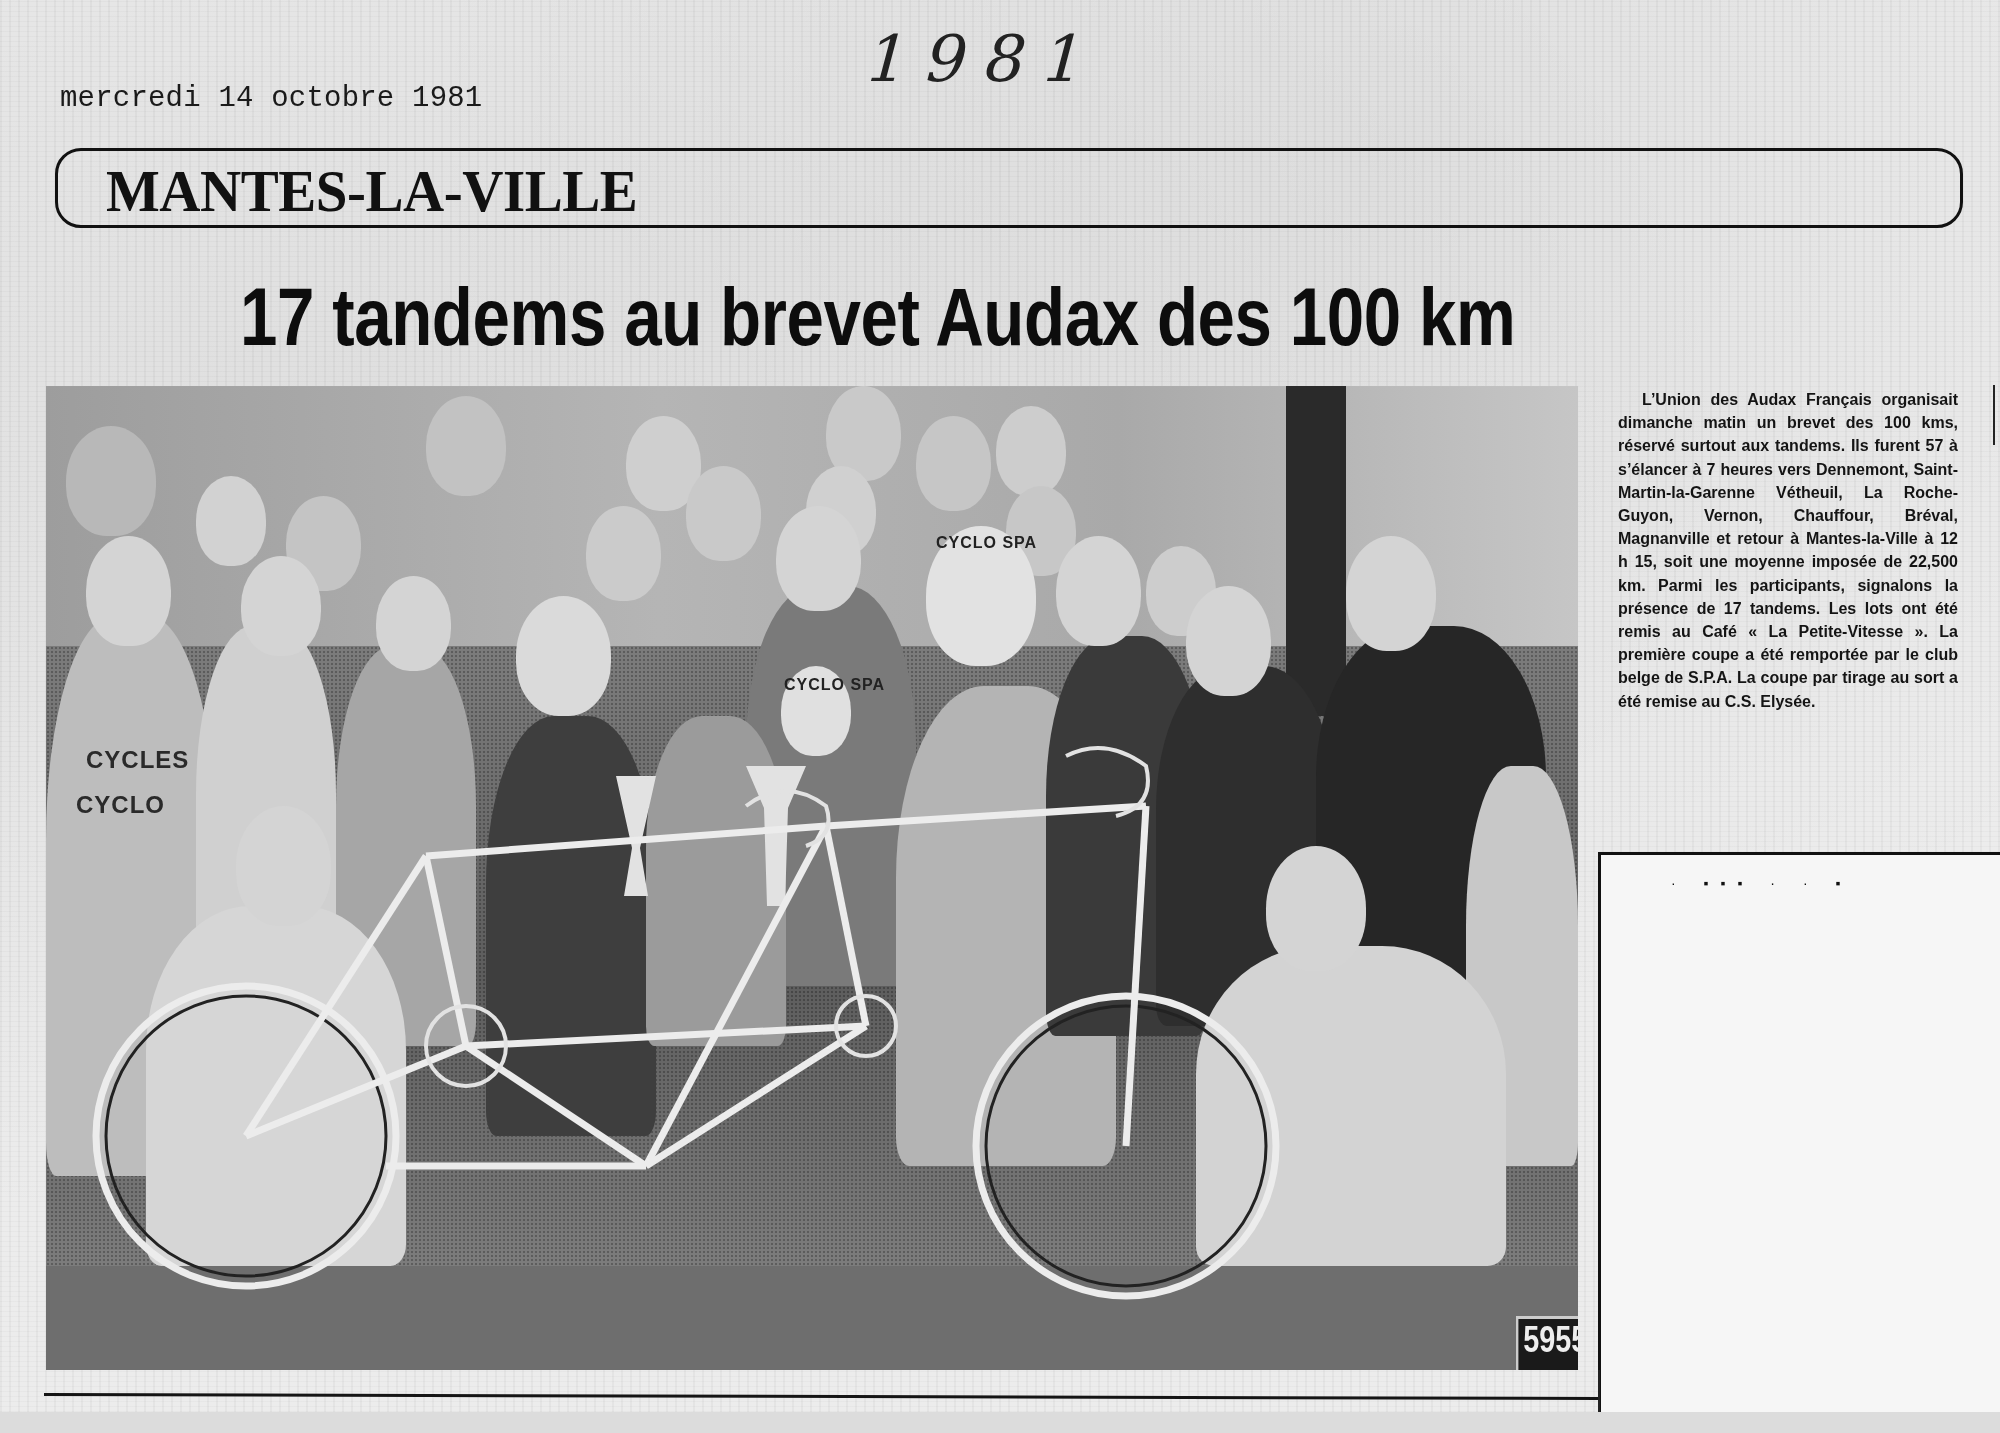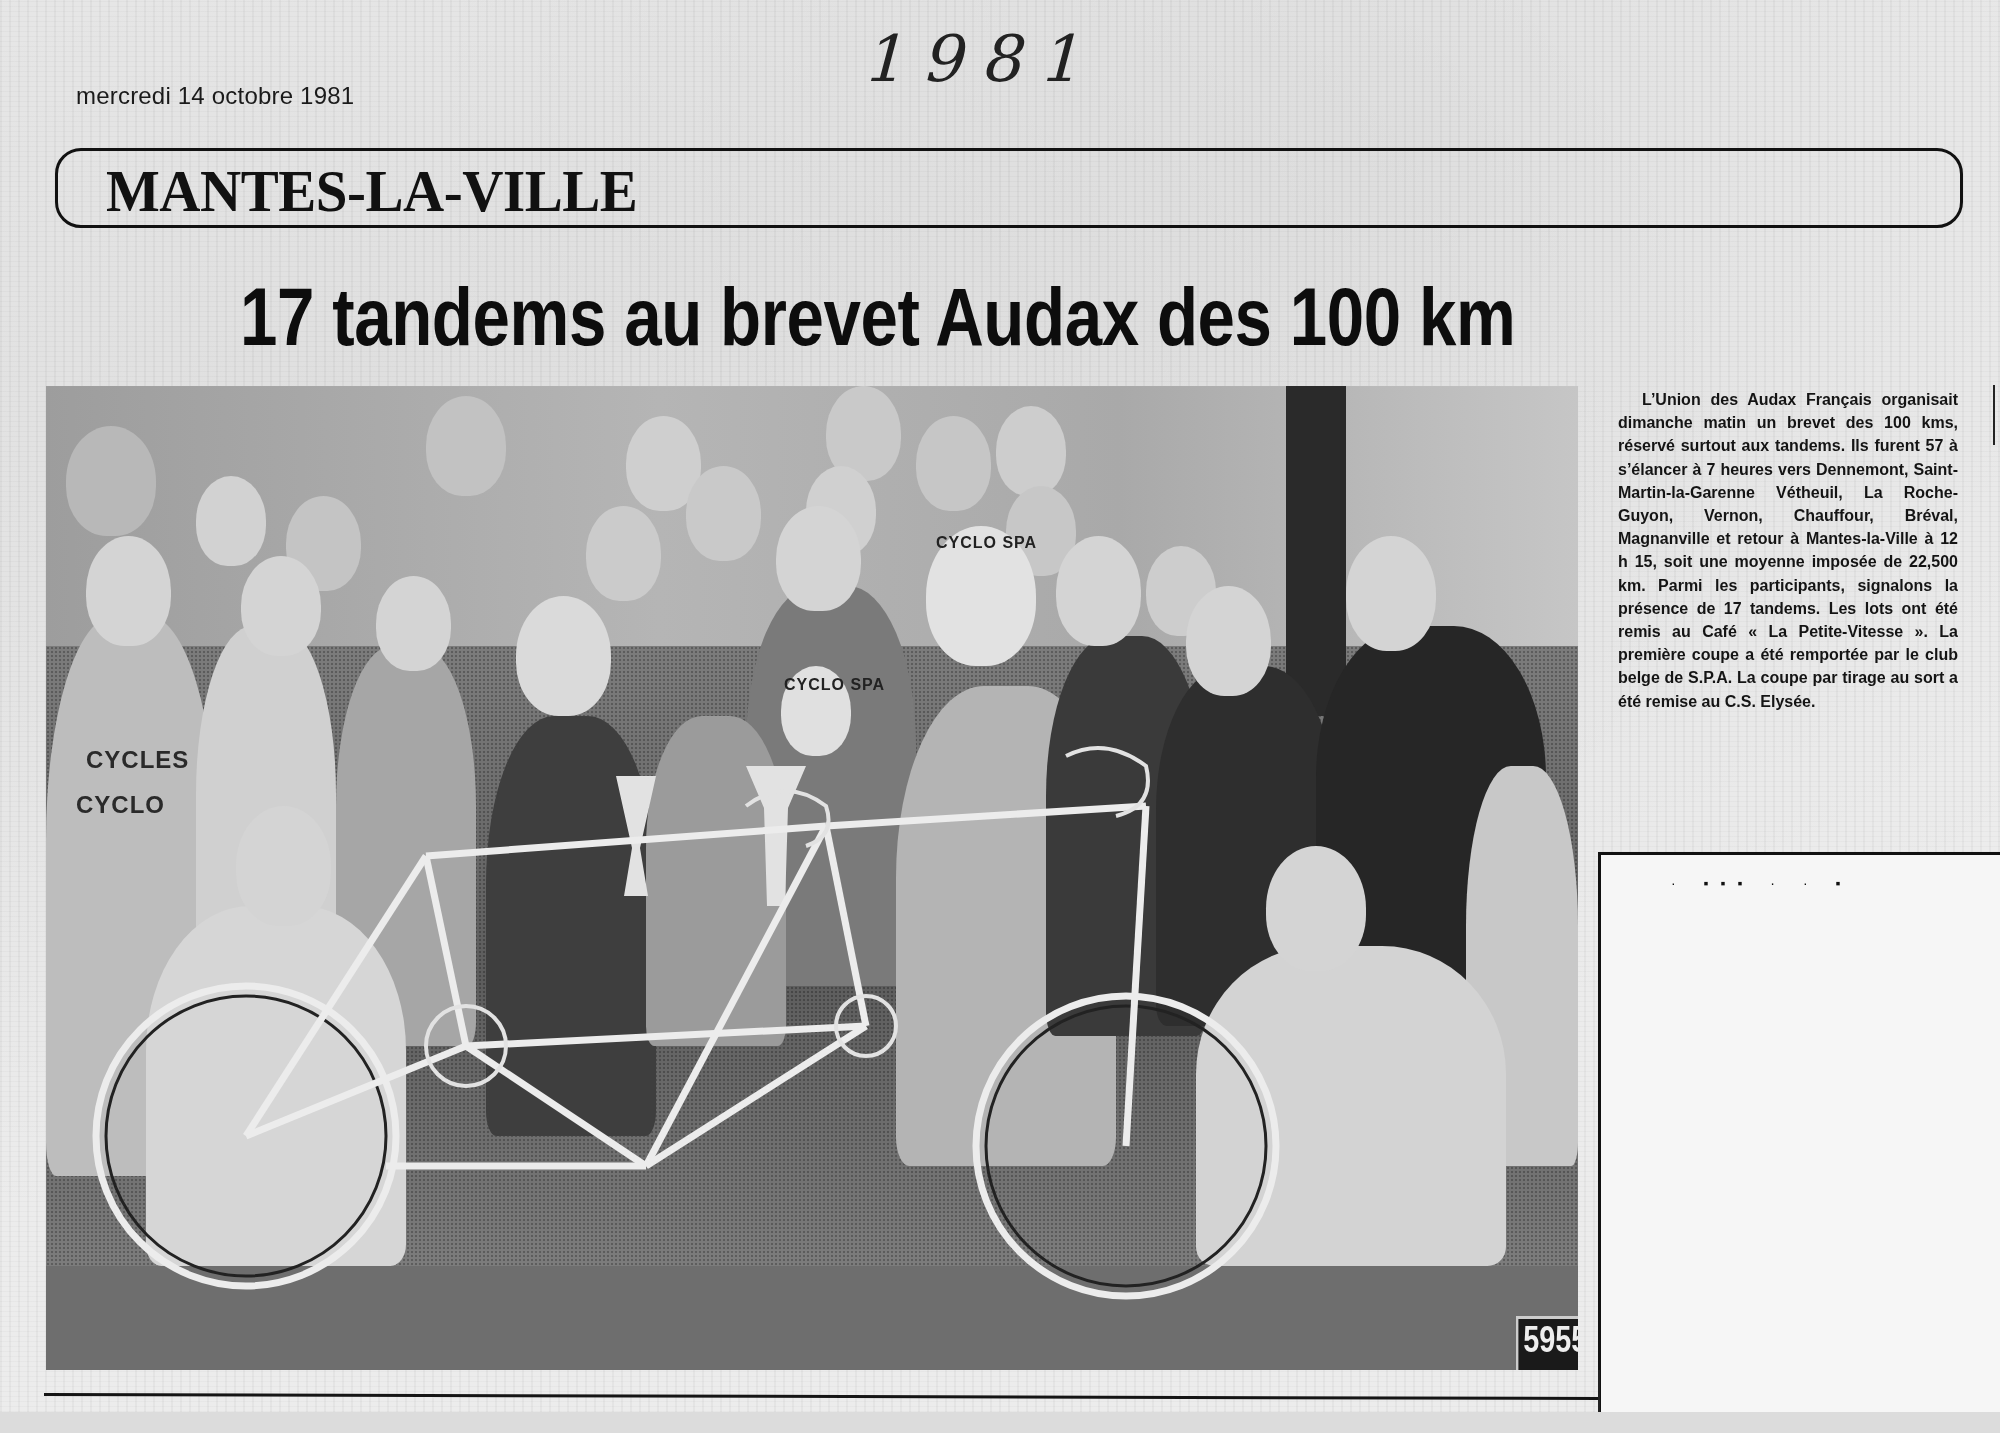--- a/index.html
+++ b/index.html
@@ -16,23 +16,22 @@
         radial-gradient(ellipse at 20% 30%, rgba(0,0,0,0.06), transparent 60%),
         radial-gradient(ellipse at 70% 10%, rgba(0,0,0,0.05), transparent 50%),
         repeating-linear-gradient(90deg, rgba(0,0,0,0.035) 0 2px, transparent 2px 9px),
         repeating-linear-gradient(0deg, rgba(0,0,0,0.025) 0 1px, transparent 1px 5px),
         #ececec;
     }
     .bottom-strip { position: absolute; left: 0; top: 1412px; width: 2000px; height: 21px; background: #dcdcdc; }
 
     .date-line {
       position: absolute; left: 60px; top: 82px;
-      font-family: Liberation Sans, sans-serif; font-size: 24px; color: #1a1a1a;
+      font-family: Liberation Mono, monospace; font-size: 29px; color: #1a1a1a;
       letter-spacing: 0.2px;
-      margin-left: 16px;
     }
     .handwritten-year {
       position: absolute; left: 868px; top: 22px;
       font-family: "DejaVu Serif", serif; font-size: 64px; font-weight: 300;
       color: #222; letter-spacing: 18px; font-style: italic; transform: skewX(-4deg);
     }
     .section-banner {
       position: absolute; left: 55px; top: 148px; width: 1908px; height: 80px;
       border: 3px solid #111; border-radius: 26px;
     }

